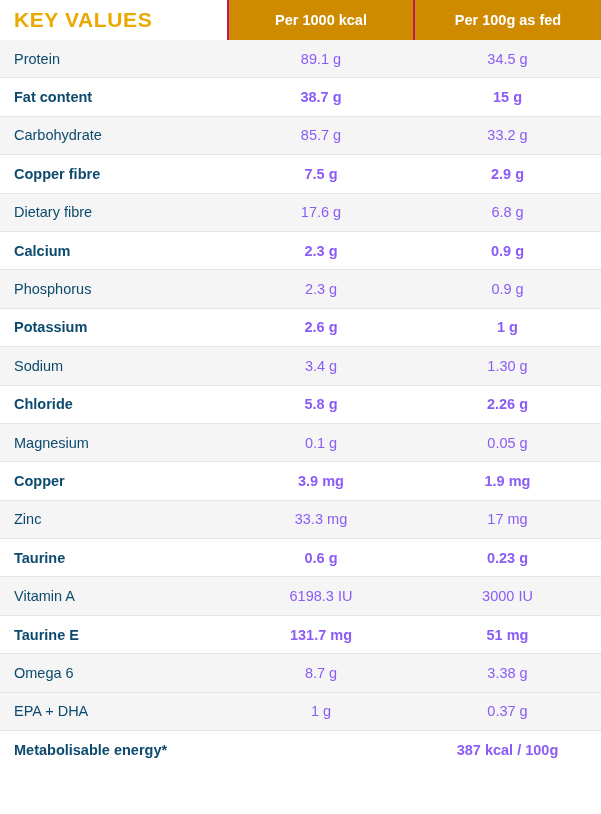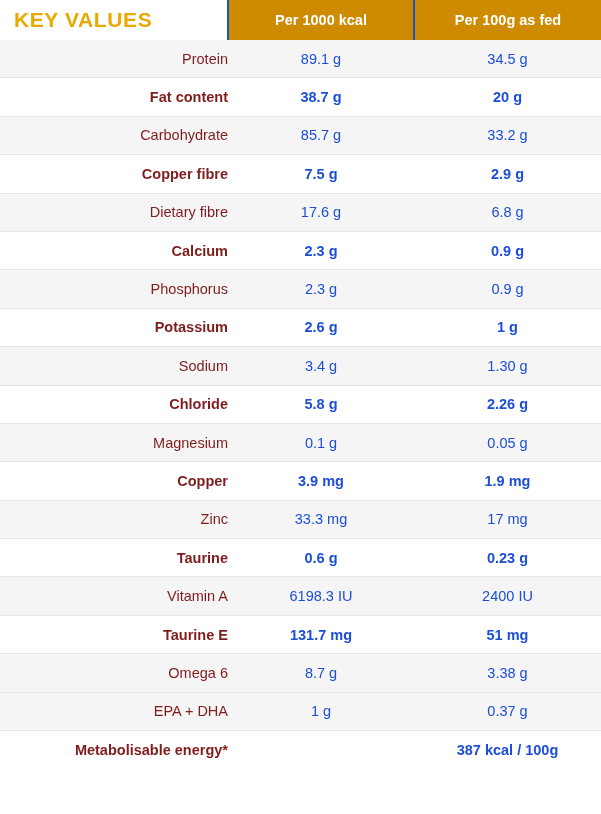--- a/index.html
+++ b/index.html
@@ -37,38 +37,38 @@
     font-weight: bold;
     letter-spacing: 0.6px;
     color: #e8a900;
   }
   th.head-col {
     background: #cf8b00;
     color: #ffffff;
     font-size: 14.5px;
     font-weight: bold;
     text-align: center;
-    border-left: 2px solid #1d4ed8;
+    border-left: 2px solid #be185d;
   }
 
   tbody td {
     height: 37.4px;
     padding: 0;
     font-size: 14.5px;
     vertical-align: middle;
     border-bottom: 1px solid #e6e6e6;
   }
   td.label {
-    text-align: right;
+    text-align: left;
     padding-left: 14px;
-    color: #7f1d1d;
+    color: #0c4a6e;
   }
   td.val {
     text-align: center;
-    color: #1d4ed8;
+    color: #8b5cf6;
   }
   tr.shaded td { background: #f5f5f5; }
   tr.plain td { background: #ffffff; font-weight: bold; }
   tr:last-child td { border-bottom: none; }
 </style>
 </head>
 <body>
 
 <table class="table">
   <colgroup>
@@ -85,21 +85,21 @@
   </thead>
   <tbody id="tbody">
       <tr class="shaded">
         <td class="label">Protein</td>
         <td class="val">89.1 g</td>
         <td class="val">34.5 g</td>
       </tr>
       <tr class="plain">
         <td class="label">Fat content</td>
         <td class="val">38.7 g</td>
-        <td class="val">20 g</td>
+        <td class="val">15 g</td>
       </tr>
       <tr class="shaded">
         <td class="label">Carbohydrate</td>
         <td class="val">85.7 g</td>
         <td class="val">33.2 g</td>
       </tr>
       <tr class="plain">
         <td class="label">Copper fibre</td>
         <td class="val">7.5 g</td>
         <td class="val">2.9 g</td>
@@ -150,21 +150,21 @@
         <td class="val">17 mg</td>
       </tr>
       <tr class="plain">
         <td class="label">Taurine</td>
         <td class="val">0.6 g</td>
         <td class="val">0.23 g</td>
       </tr>
       <tr class="shaded">
         <td class="label">Vitamin A</td>
         <td class="val">6198.3 IU</td>
-        <td class="val">2400 IU</td>
+        <td class="val">3000 IU</td>
       </tr>
       <tr class="plain">
         <td class="label">Taurine E</td>
         <td class="val">131.7 mg</td>
         <td class="val">51 mg</td>
       </tr>
       <tr class="shaded">
         <td class="label">Omega 6</td>
         <td class="val">8.7 g</td>
         <td class="val">3.38 g</td>

